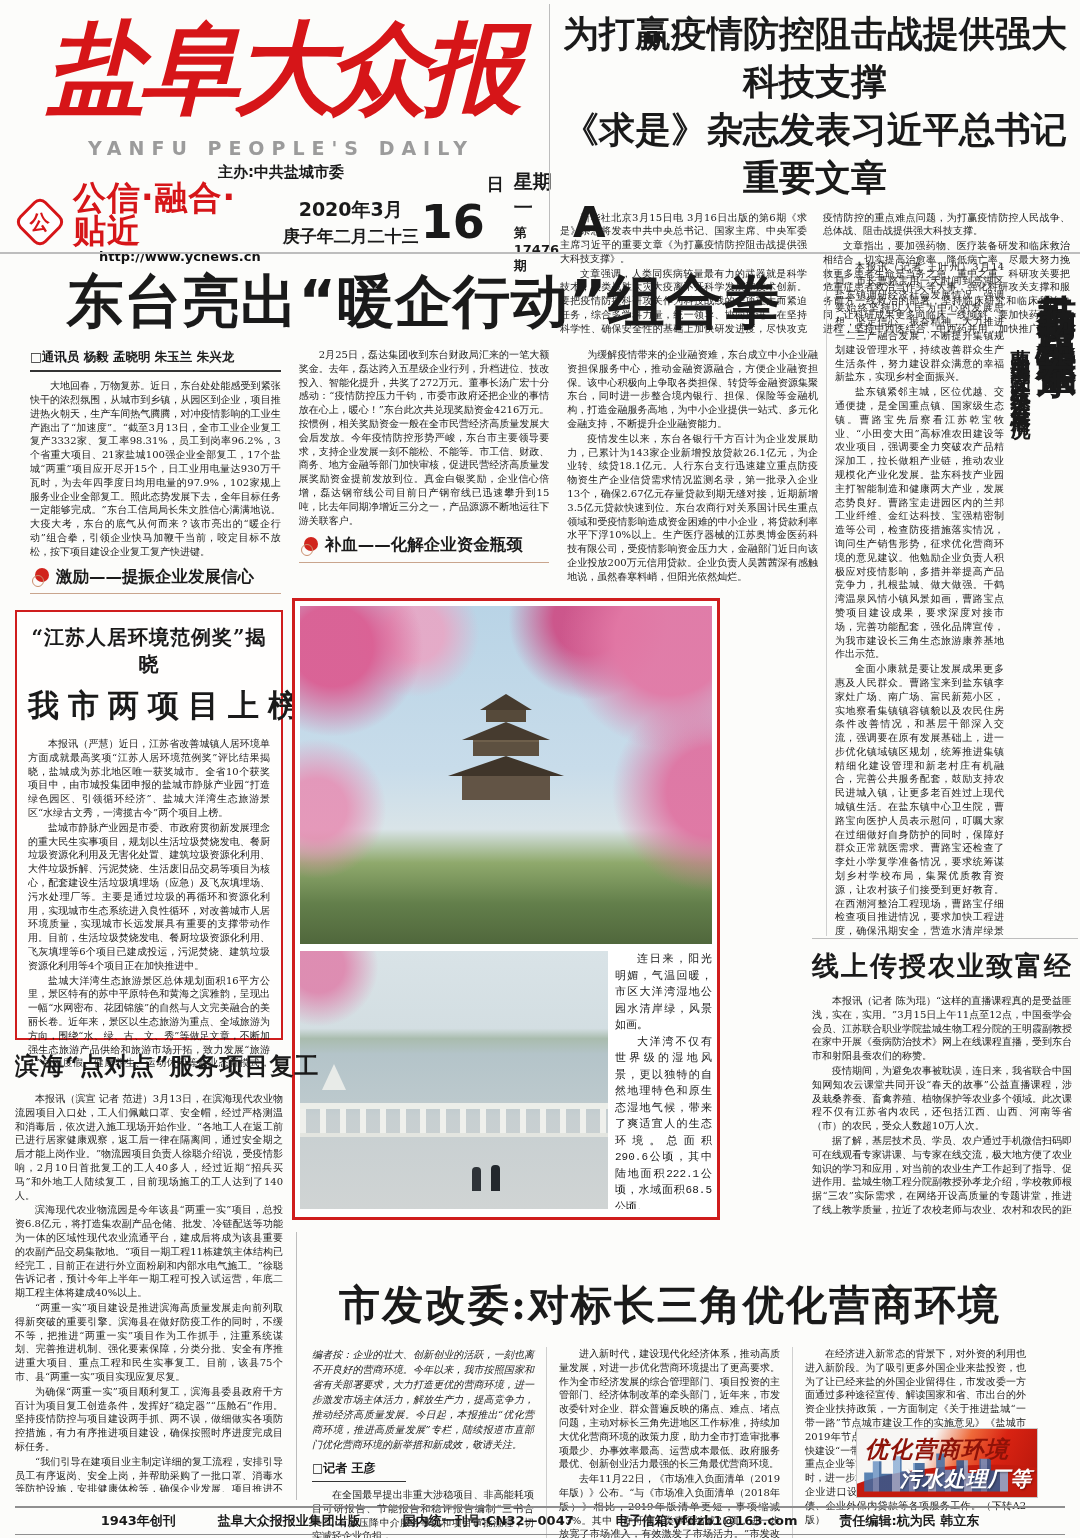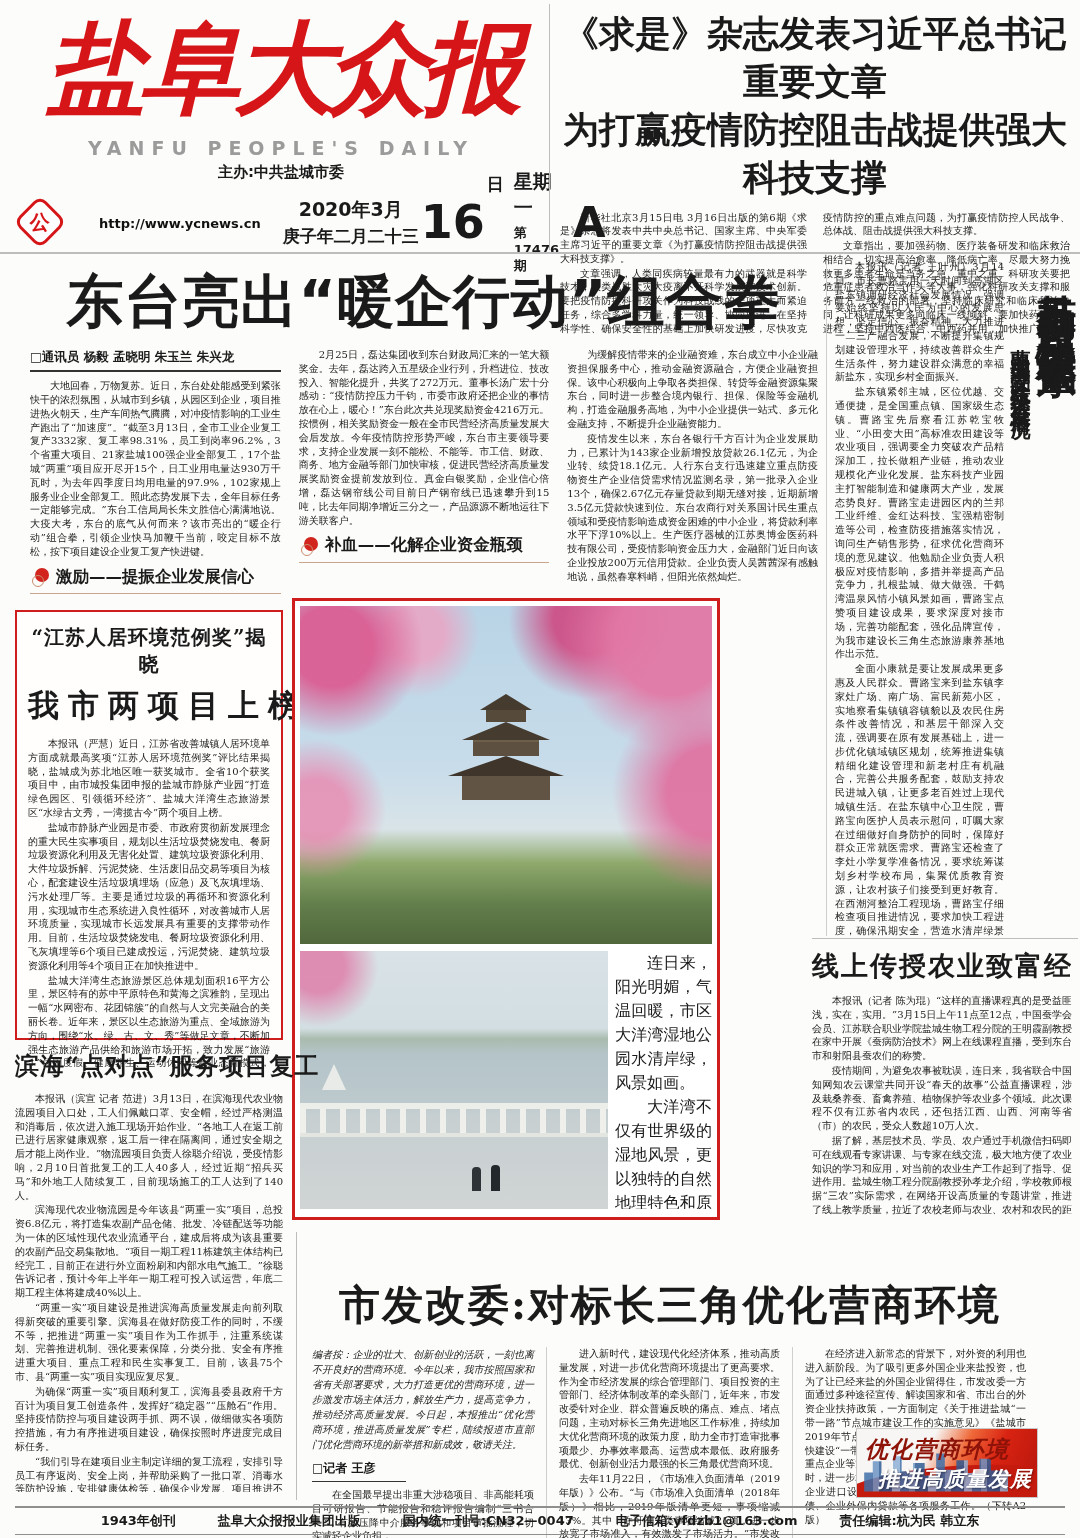--- a/index.html
+++ b/index.html
@@ -107,21 +107,21 @@
   }
   .railing {
     position:absolute; left:0; right:0; bottom:28%; height:34px;
     background:repeating-linear-gradient(90deg,#eff0ec 0 6px, rgba(239,240,236,0) 6px 20px);
     border-top:6px solid #eceee9; border-bottom:4px solid #e3e5e0;
   }
   .pagoda { position:absolute; left:7%; bottom:46%; width:0; height:0;
     border-left:12px solid transparent; border-right:12px solid transparent; border-bottom:26px solid #e8ebe8; }
   .walker { position:absolute; width:9px; height:24px; border-radius:4px 4px 0 0; background:#2e3338; bottom:7%; }
   .walker.w1 { left:56%; } .walker.w2 { left:62%; height:26px; background:#23282d; }
-  .caption-col { flex:1; font-size:16px; line-height:1.5; text-align:justify; overflow:hidden; }
+  .caption-col { flex:1; font-size:11px; line-height:1.5; text-align:justify; overflow:hidden;font-family:Liberation Mono, monospace; }
   .caption-col p { text-indent:2em; margin:0; }
   .credit { text-align:right; font-weight:700; margin-top:2px; text-indent:0 !important; }
   .cap-note { font-weight:900; text-indent:0 !important; margin-top:10px !important; }
 
   
   .sub-head { text-align:center; font-size:24px; font-weight:900; letter-spacing:1px; white-space:nowrap; }
   .binhai-body { height:400px; margin-top:10px; }
   .agri-head { text-align:center; font-size:27px; font-weight:900; letter-spacing:2px; white-space:nowrap; }
   .agri-body { height:222px; margin-top:10px; }
 
@@ -159,42 +159,43 @@
     <div class="mast-title">盐阜大众报</div>
     <div class="mast-en sans">YANFU PEOPLE'S DAILY</div>
     <div class="mast-org sans">主办:中共盐城市委</div>
   </div>
 
   <div class="abs info-bar sans" style="left:15px; top:196px; width:532px; height:52px;">
     <div class="logo-diamond">
       <span class="logo-glyph">公</span>
     </div>
     <div>
+      <div class="slogan">公信·融合·贴近</div>
       <div class="url">http://www.ycnews.cn</div>
     </div>
     <div class="date-wrap">
       <div class="date-colA">
         <div class="date-cn">2020年3月</div>
         <div class="date-lunar">庚子年二月二十三</div>
       </div>
       <div class="date-big">16</div>
       <div class="date-ri">日</div>
       <div class="date-colB">
         <div class="weekday">星期一</div>
         <div class="issue">第17476期</div>
       </div>
       <div class="edition">A</div>
     </div>
   </div>
 
   <div class="abs rule" style="left:549px; top:4px; width:1px; height:246px;"></div>
 
   <div class="abs" style="left:560px; top:10px; width:510px;">
+    <div class="top-head sans">为打赢疫情防控阻击战提供强大科技支撑</div>
     <div class="top-head sans">《求是》杂志发表习近平总书记重要文章</div>
-    <div class="top-head sans">为打赢疫情防控阻击战提供强大科技支撑</div>
     <div class="cols2 body-text">
         <p>新华社北京3月15日电 3月16日出版的第6期《求是》杂志将发表中共中央总书记、国家主席、中央军委主席习近平的重要文章《为打赢疫情防控阻击战提供强大科技支撑》。</p>
         <p>文章强调，人类同疾病较量最有力的武器就是科学技术，人类战胜大灾大疫离不开科学发展和技术创新。要把疫情防控科研攻关作为科技战线的一项重大而紧迫任务，综合多学科力量，统一领导、协同推进，在坚持科学性、确保安全性的基础上加快研发进度，尽快攻克疫情防控的重点难点问题，为打赢疫情防控人民战争、总体战、阻击战提供强大科技支撑。</p>
         <p>文章指出，要加强药物、医疗装备研发和临床救治相结合，切实提高治愈率、降低病亡率。尽最大努力挽救更多患者生命是当务之急、重中之重。科研攻关要把危重症患者救治当作头等大事，强化科研攻关支撑和服务前方一线救治的部署，坚持临床研究和临床救治协同，让科研成果更多向临床一线倾斜。要加快药物研发进程，坚持中西医结合、中西药并用，加快推广应用已经研发和筛选的有效药物，同时根据一线救治需要再筛选一批有效治疗药物，探索新的治疗手段，尽最大可能阻止轻症患者向重症转化，切实提高治愈率。要采取恢复期血浆、干细胞、单克隆抗体等先进治疗方式，提升重症、危重症救治水平，尽量降低病亡率。（下转A2版）</p>
       </div>
   </div>
 
   <div class="abs rule" style="left:0; top:252px; width:1080px; height:2px;"></div>
 
   <div class="abs lead-head sans" style="left:30px; top:264px; width:788px;">东台亮出“暖企行动”组合拳</div>
@@ -310,21 +311,21 @@
         </div>
       <div class="ndrc-col body-text">
           <p>在经济进入新常态的背景下，对外资的利用也进入新阶段。为了吸引更多外国企业来盐投资，也为了让已经来盐的外国企业留得住，市发改委一方面通过多种途径宣传、解读国家和省、市出台的外资企业扶持政策，一方面制定《关于推进盐城“一带一路”节点城市建设工作的实施意见》《盐城市2019年节点城市建设工作要点》等相关文件，加快建设“一带一路”节点城市，从国别、关键产业、重点企业等方面为各地吸引外资工作提供指南。同时，进一步增强为外资企业服务的意识，做好外资企业进口设备免税、企业境外投资、企业境外发债、企业外保内贷款等各项服务工作。（下转A2版）</p>
         </div>
     </div>
   </div>
 
   <div class="abs banner" style="left:856px; top:1428px; width:182px; height:70px;">
     <div class="skyline"></div>
     <div class="banner-l1 sans">优化营商环境</div>
-    <div class="banner-l2 sans">推进高质量发展</div>
+    <div class="banner-l2 sans">污水处理厂等</div>
   </div>
 
   <div class="abs rule" style="left:15px; top:1506px; width:1050px; height:2px; background:#8f8f8f;"></div>
   <div class="abs footer-text sans" style="left:15px; top:1512px; width:1050px;">
     <span>1943年创刊</span>
     <span>盐阜大众报报业集团出版</span>
     <span>国内统一刊号:CN32—0047</span>
     <span>电子信箱:yfdzb1@163.com</span>
     <span>责任编辑:杭为民 韩立东</span>
   </div>

